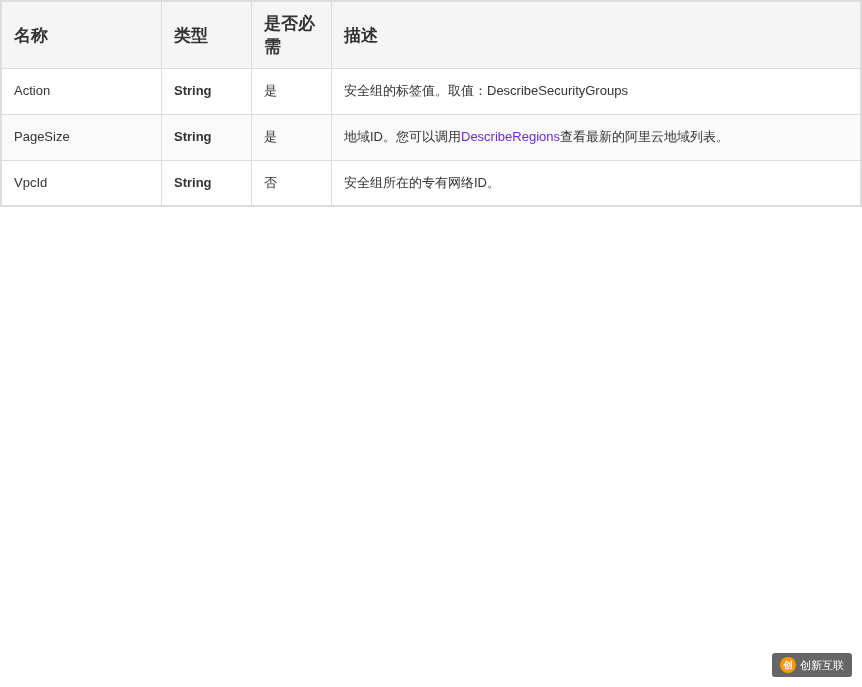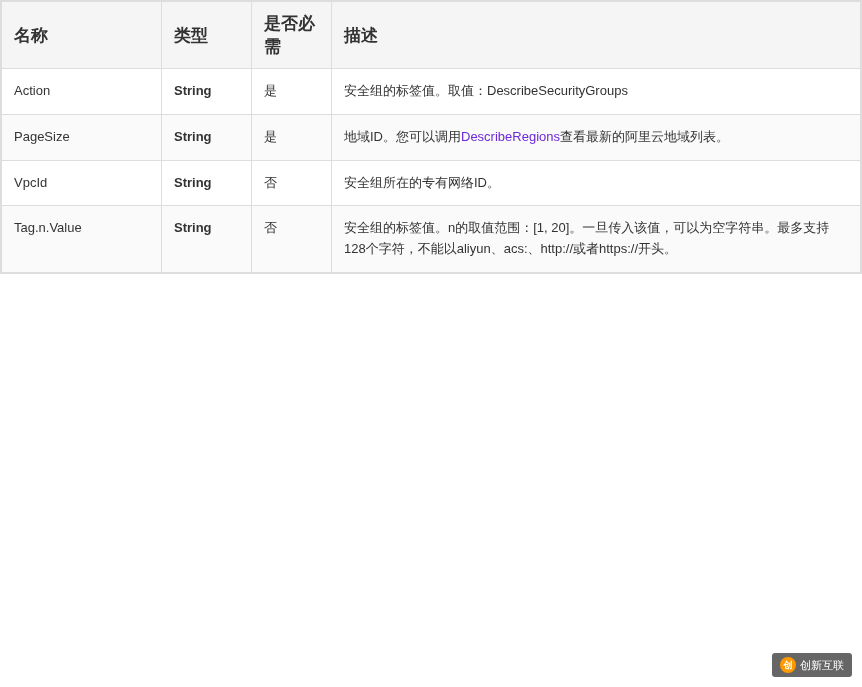--- a/index.html
+++ b/index.html
@@ -116,26 +116,20 @@
           <td class="col-type">String</td>
           <td class="col-required">是</td>
           <td class="col-desc">地域ID。您可以调用<a href="#" class="link">DescribeRegions</a>查看最新的阿里云地域列表。</td>
         </tr>
         <tr>
           <td class="col-name">VpcId</td>
           <td class="col-type">String</td>
           <td class="col-required">否</td>
           <td class="col-desc">安全组所在的专有网络ID。</td>
         </tr>
-        <tr>
-          <td class="col-name">Tag.n.Value</td>
-          <td class="col-type">String</td>
-          <td class="col-required">否</td>
-          <td class="col-desc">安全组的标签值。n的取值范围：[1, 20]。一旦传入该值，可以为空字符串。最多支持128个字符，不能以aliyun、acs:、http://或者https://开头。</td>
-        </tr>
       </tbody>
   </table>
 </div>
 
 <div class="watermark">
   <span class="watermark-icon">创</span>
   <span>创新互联</span>
 </div>
 
 </body></html>

